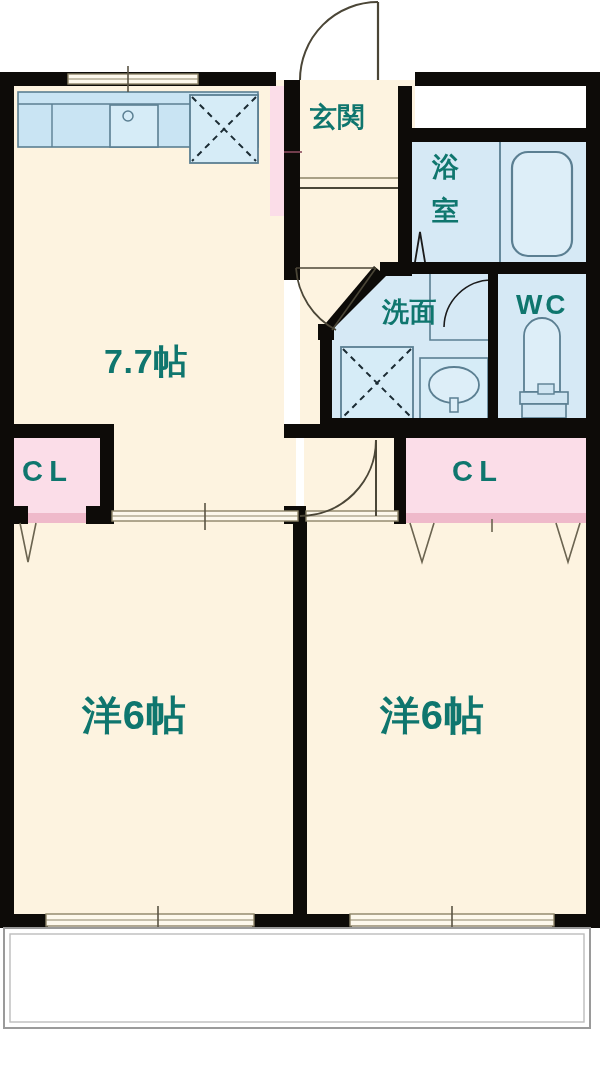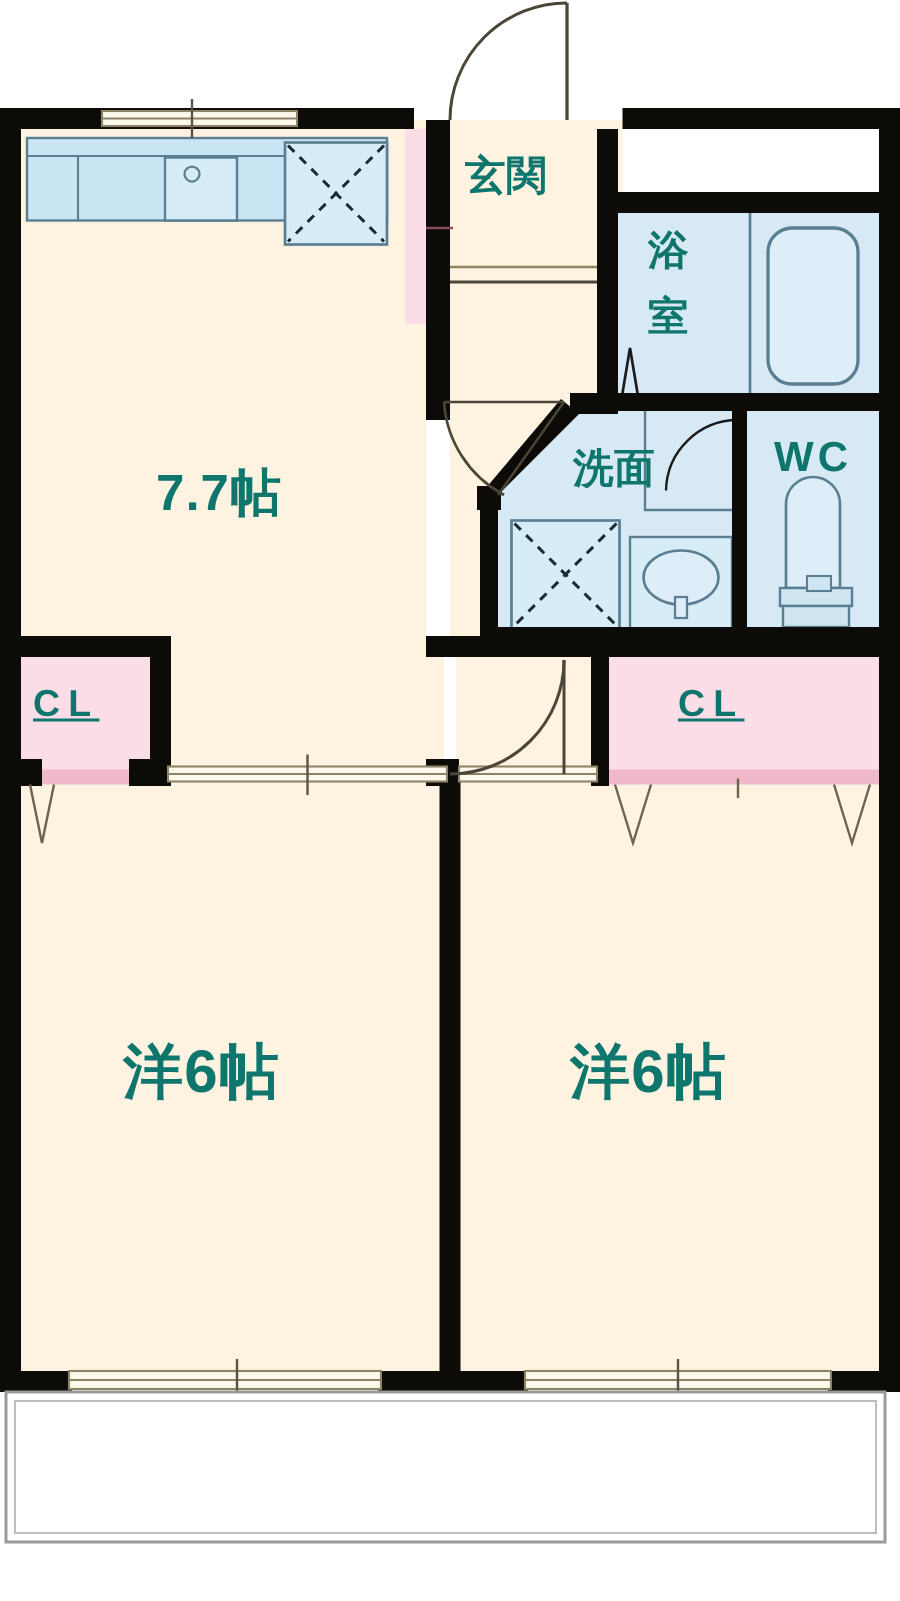--- a/index.html
+++ b/index.html
@@ -30,23 +30,23 @@
     position: absolute;
     color: #0f766e;
     font-weight: bold;
     white-space: nowrap;
     line-height: 1.05;
     letter-spacing: 0.06em;
     text-align: center;
     pointer-events: none;
   }
   .lbl-dk   { font-size: 38px; letter-spacing: 0.14em; }
-  .lbl-dk2  { font-size: 34px; letter-spacing: 0.02em; }
+  .lbl-dk2  { font-size: 34px; letter-spacing: 0.02em; margin-top: 32px; }
   .lbl-room { font-size: 40px; letter-spacing: 0.02em; }
-  .lbl-cl   { font-size: 25px; letter-spacing: 0.22em; text-decoration: underline; }
+  .lbl-cl   { font-size: 29px; letter-spacing: 0.22em; }
   .lbl-jp   { font-size: 27px; letter-spacing: 0.02em; }
   .lbl-jp-v { font-size: 27px; letter-spacing: 0.02em; line-height: 1.12; }
   .lbl-wc   { font-size: 28px; letter-spacing: 0.10em; }
 </style>
 </head>
 <body>
 
 <div id="plan">
 
   <svg class="plan-svg" viewBox="0 0 600 1067">

